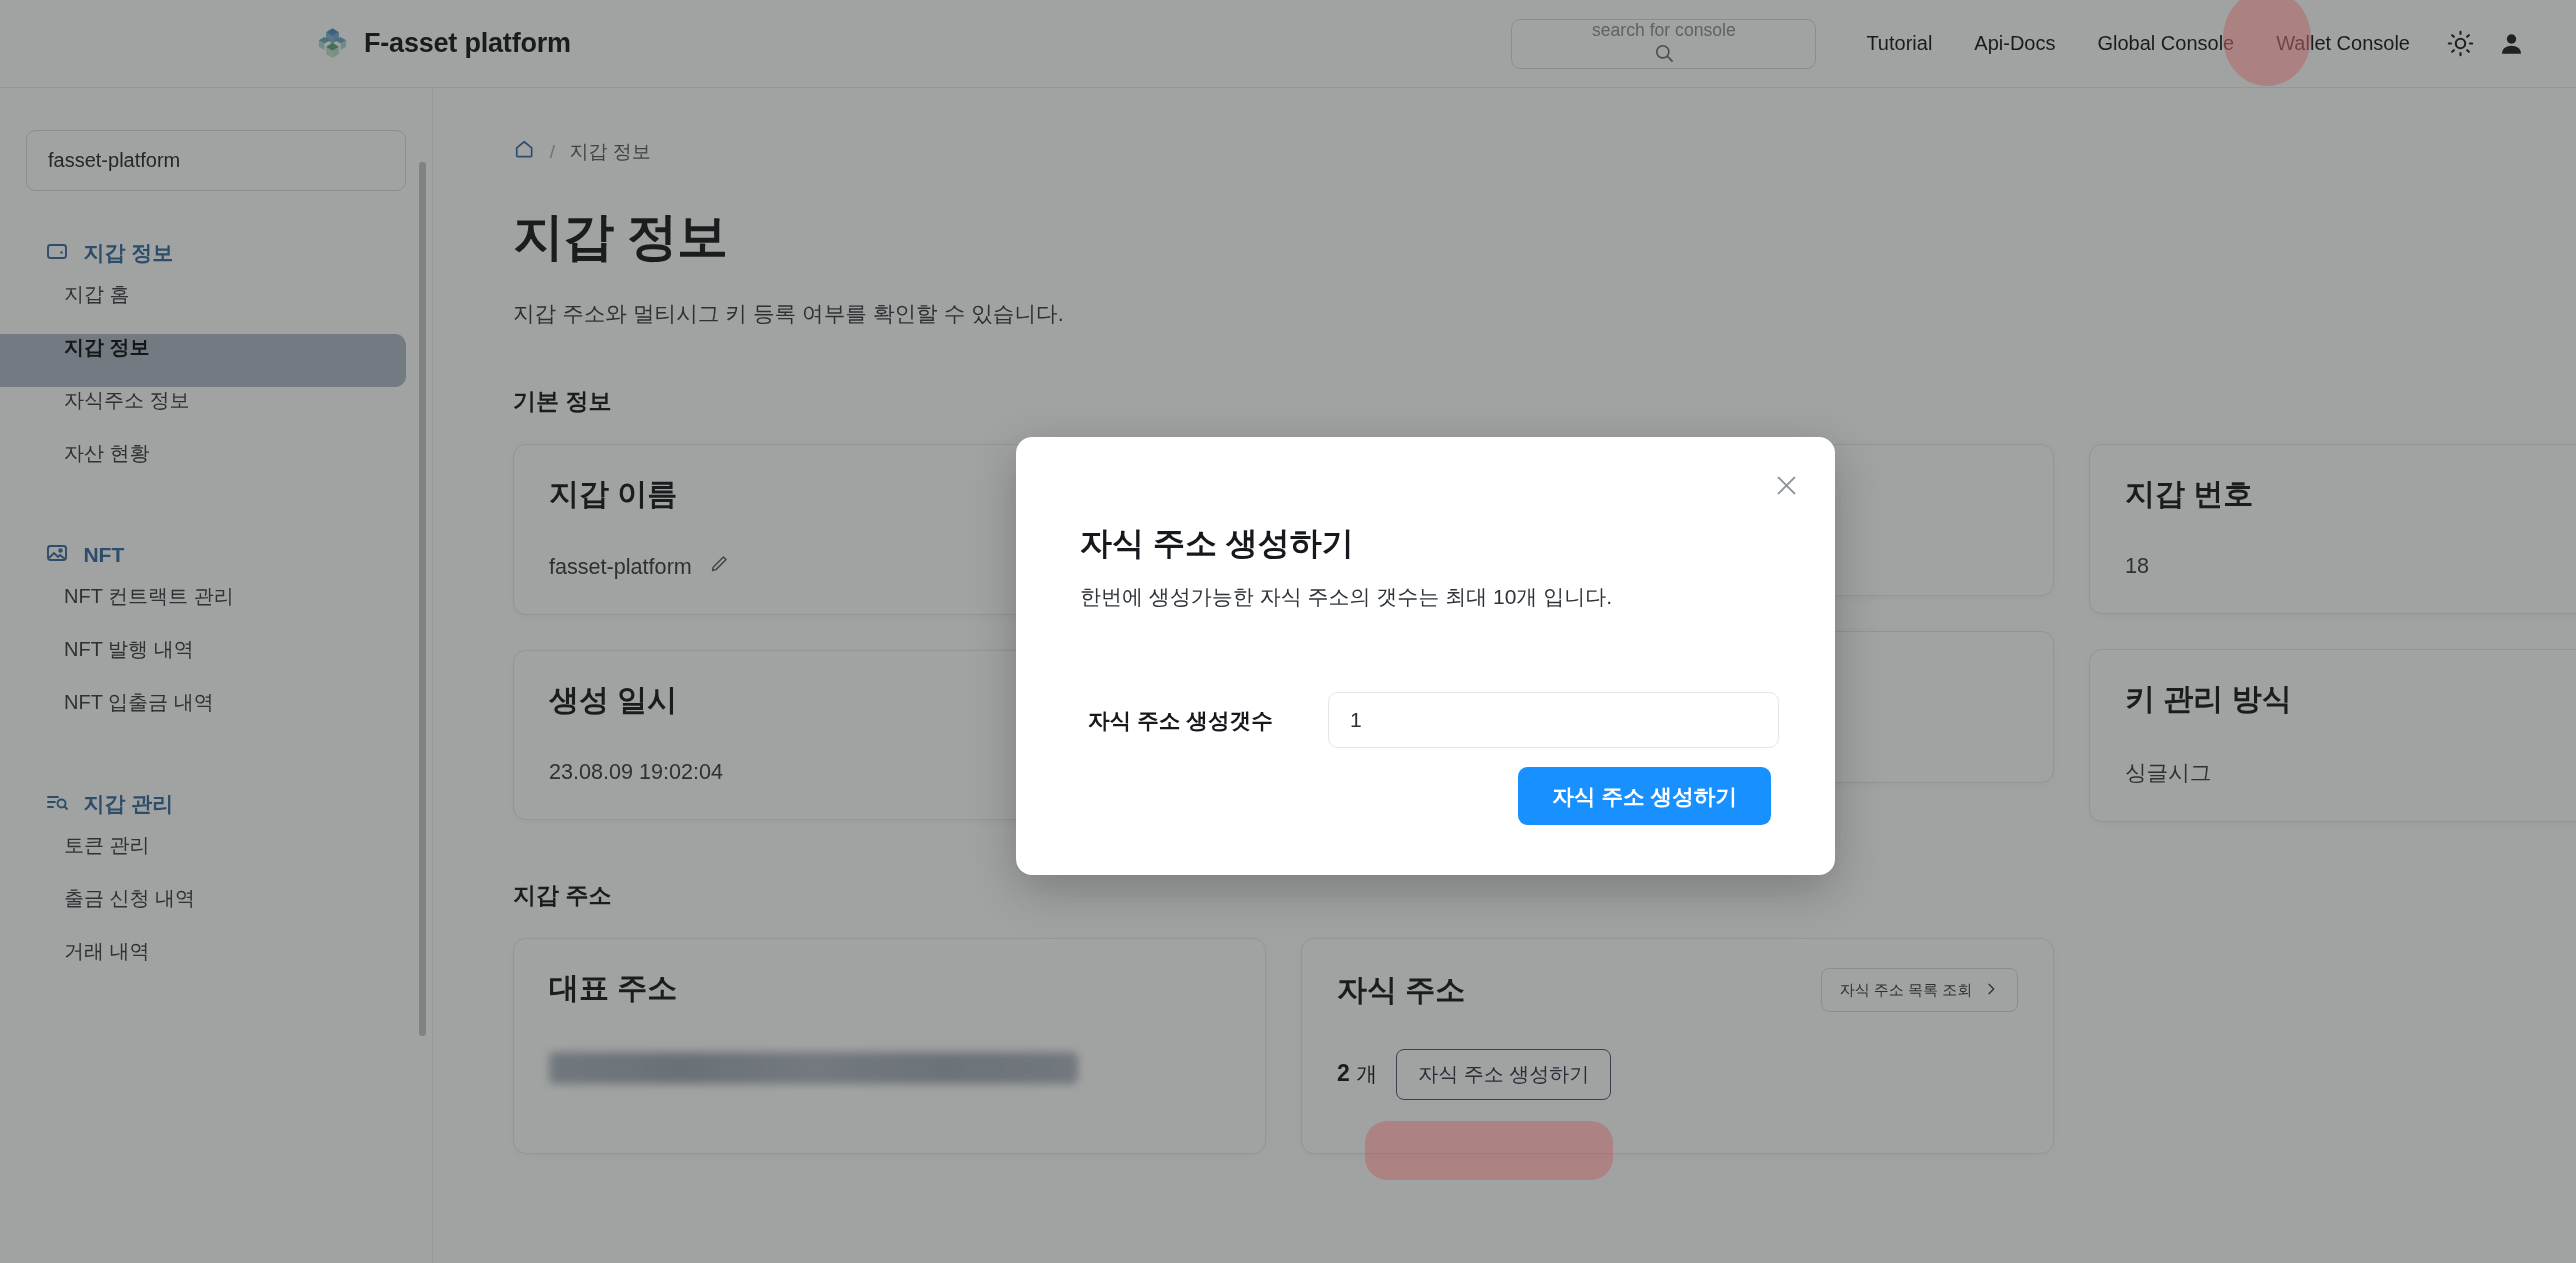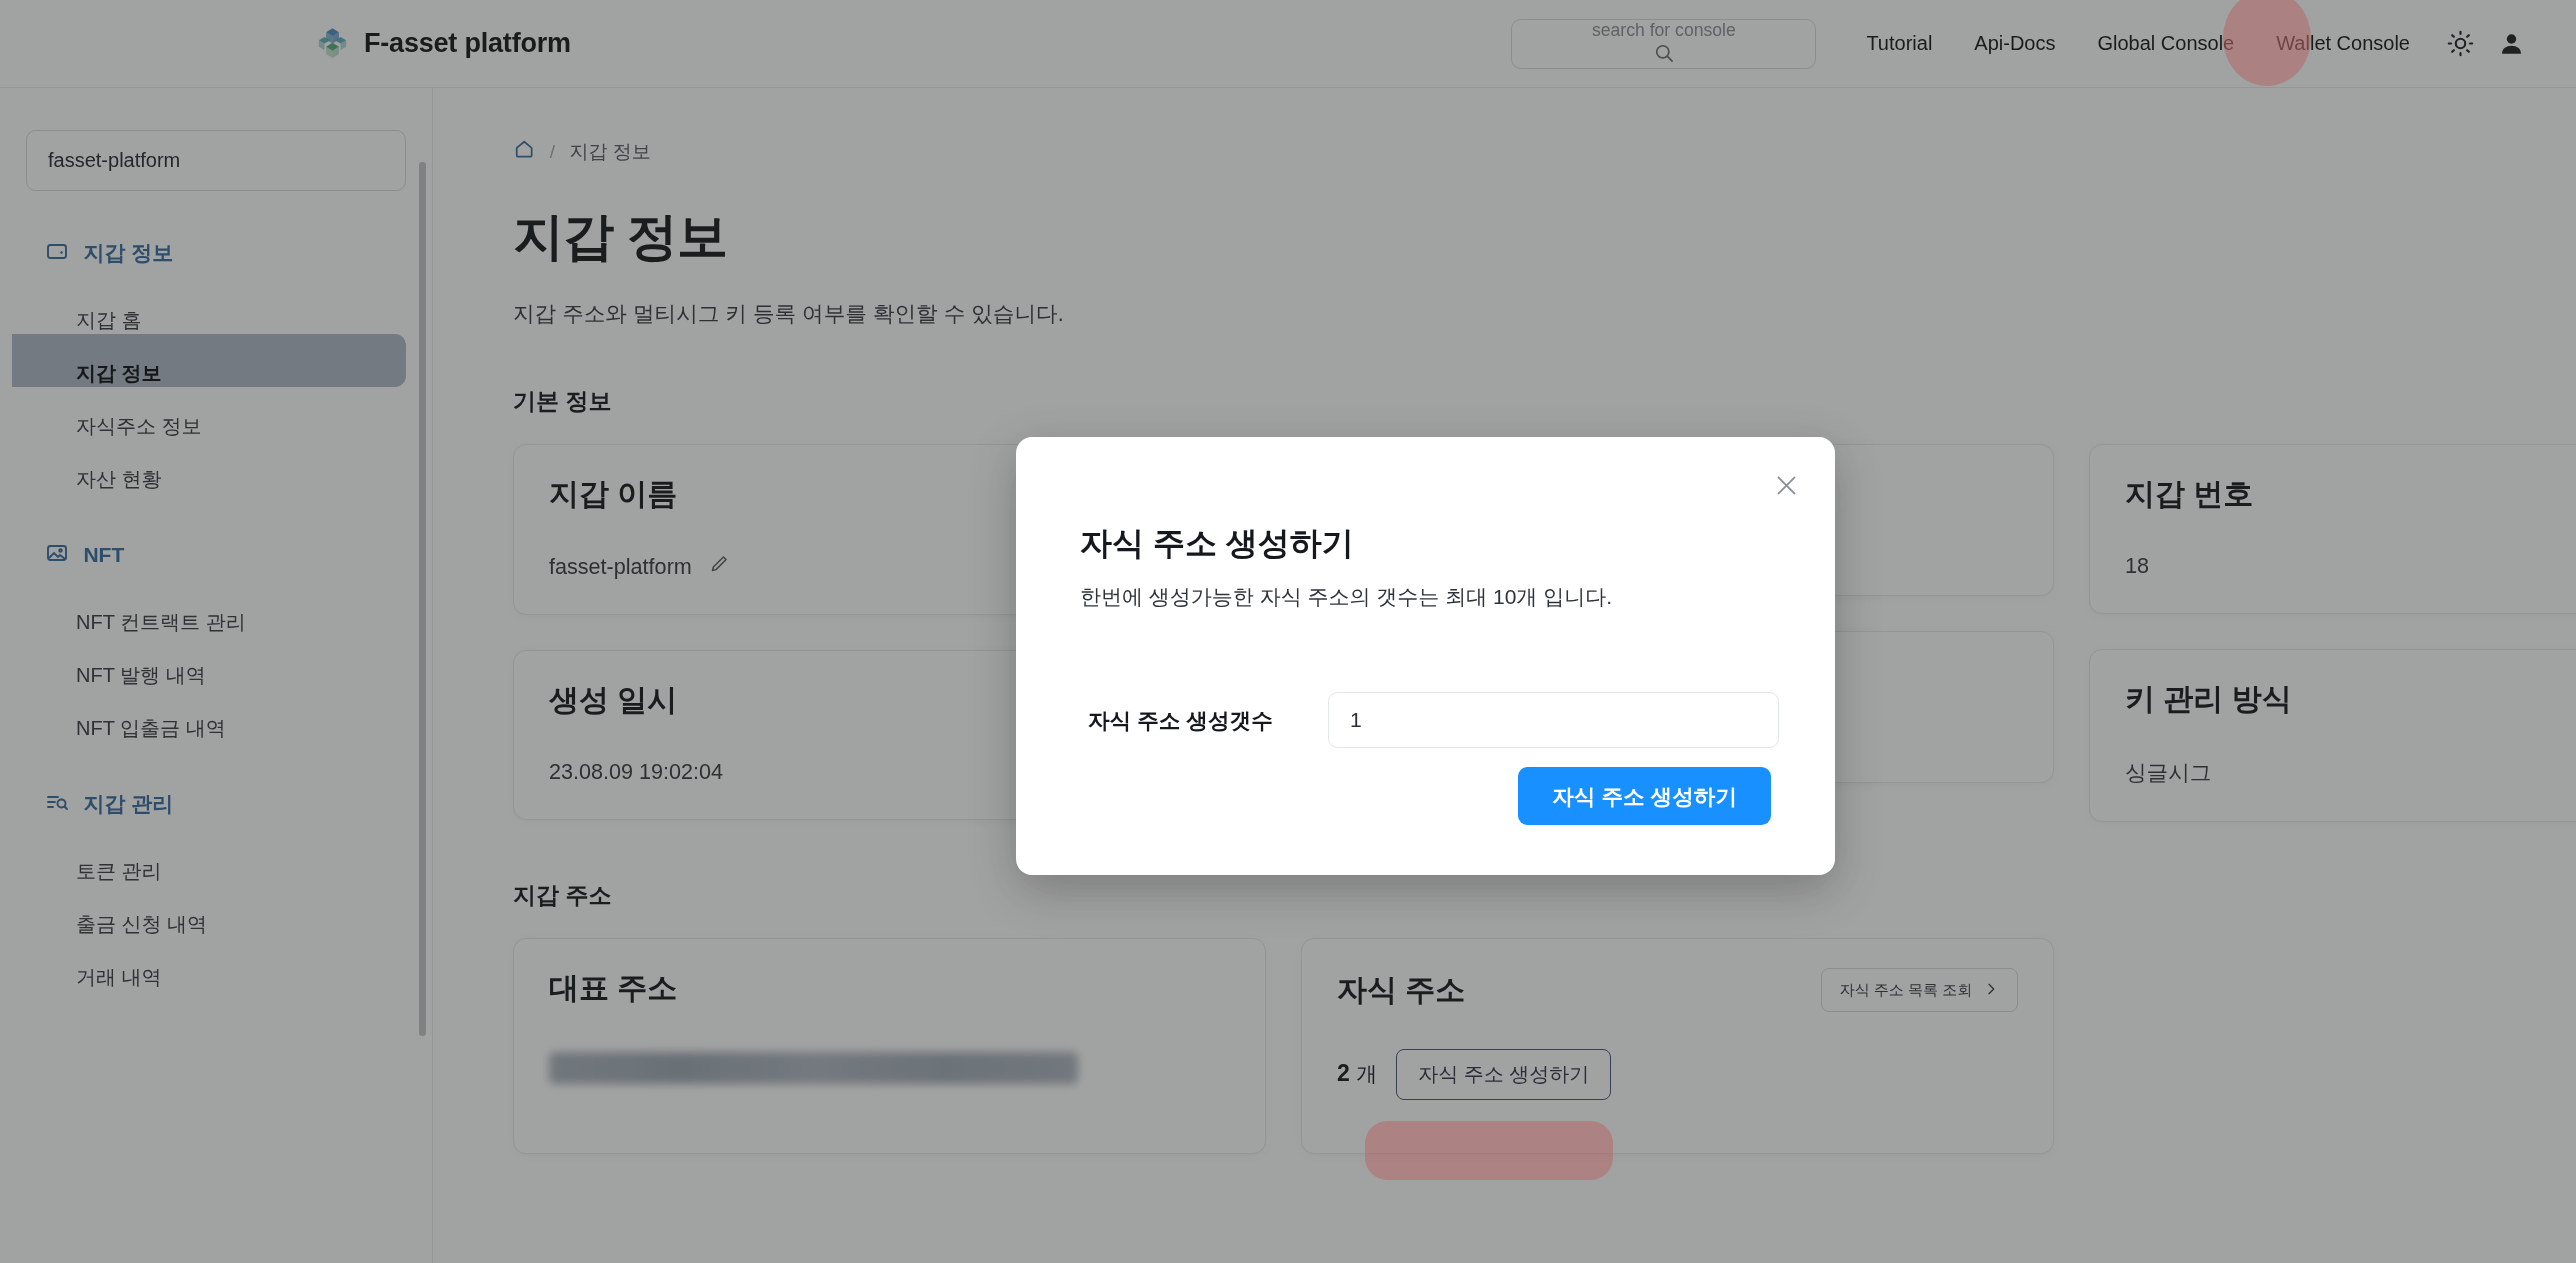--- a/index.html
+++ b/index.html
@@ -47,22 +47,22 @@
     margin: 42px 26px 0 26px; height: 61px; border:0.8px solid #d8dce0; border-radius:9.6px;
     display:flex; align-items:center; padding: 0 21px; font-size:20px; color:#2b2f33;
   }
   .nav-section { margin-top: 42px; }
   .nav-group-head {
     display:flex; align-items:center; gap:14.4px; padding: 0 26px 0 45px; height: 40px;
     color:#1877d2; font-size:21px; font-weight:700;
   }
   .nav-items { margin-top: 8px; }
   .nav-item {
-    height: 53px; display:flex; align-items:flex-end; padding-left: 64px;
-    font-size: 20px; color:#3c4248; border-radius: 0 11.2px 11.2px 0; margin-right: 26px; margin-left: 12px;
+    height: 53px; display:flex; align-items:flex-start; padding-left: 64px;
+    font-size: 20px; color:#3c4248; border-radius: 0 11.2px 11.2px 0; margin-right: 26px;
   }
   .nav-item.active { background:#a9bdd1; color:#12161a; font-weight:700; }
   .sb-scroll {
     position:absolute; right: 6.4px; top: 74px; width: 6.4px; height: 874px;
     background:#c4c8cc; border-radius: 3.2px;
   }
 
   
   .main {
     position:absolute; top:88px; left:433px; width: 2143px; height:1175px;

